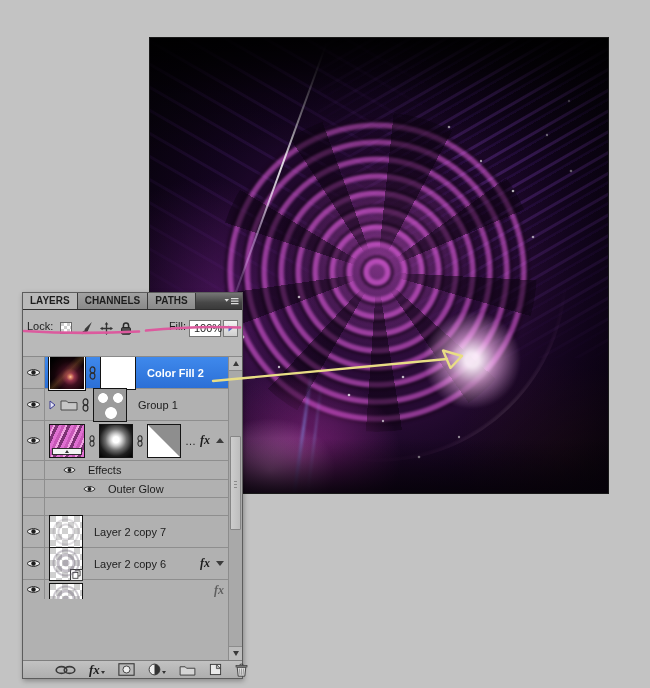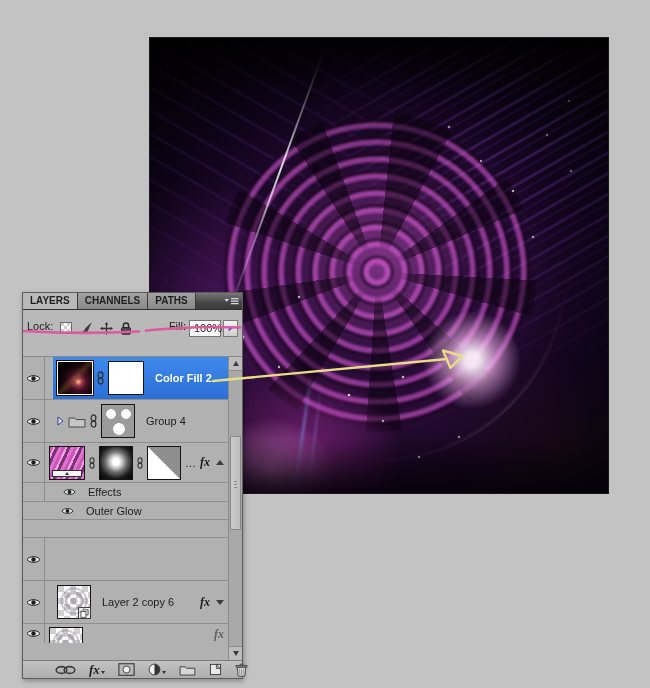--- a/index.html
+++ b/index.html
@@ -72,21 +72,21 @@
   .valbox { width:32px; height:17px; background:#fff; border:1px solid #757575; font-size:11px; line-height:15px; padding-left:4px; margin-left:3px; }
   .spin { width:15px; height:17px; margin-left:2px; background:linear-gradient(#f4f4f4,#cfcfcf); border:1px solid #7a7a7a; display:flex; align-items:center; justify-content:center; }
   .spin svg { display:block; }
   .lockrow { display:flex; height:16px; margin-top:7px; }
   .lockrow .ic { margin-left:7px; display:flex; align-items:center; }
   .checker12 { width:12px; height:12px; border:1px solid #6a6a6a; background:repeating-conic-gradient(#ffffff 0 25%, #cfcfcf 0 50%); background-size:6px 6px; }
   .fill-lbl { margin-left:auto; }
 
   .list { position:relative; height:304px; background:#b1b1b1; border-top:1px solid #8a8a8a; overflow:hidden; }
   .lrow { display:flex; align-items:stretch; border-bottom:1px solid #8e8e8e; width:calc(100% - 14px); }
-  .h38 { height:43px;gap:8px; } .h40 { height:40px; } .h19 { height:19px; } .h18 { height:18px;flex-direction:column; }
+  .h38 { height:32px; } .h40 { height:40px; } .h19 { height:19px; } .h18 { height:18px; }
   .eyewell { width:22px; flex:none; display:flex; align-items:center; justify-content:center; border-right:1px solid #8e8e8e; }
   .rbody { flex:1; display:flex; align-items:center; padding:0 4px; gap:4px; min-width:0; position:relative; }
   .sel .rbody { background:linear-gradient(#3f89ec, #2b6fd6); }
   .lname { margin-left:7px; font-size:11px; white-space:nowrap; }
   .sel .lname { color:#fff; font-weight:bold; }
   .thumb { width:36px; height:34px; border:1px solid #141414; flex:none; position:relative; }
   .mthumb { width:34px; height:34px; }
   .selthumb { border:1px solid #fff; outline:1px solid #101010; }
   .cf2 { background:linear-gradient(135deg, transparent 38%, rgba(190,130,60,.28) 50%, transparent 62%),
     radial-gradient(circle at 60% 62%, #ffc6ae 0, #e08a68 5%, #93344b 14%, #401021 30%, #150409 56%, #000 85%); }
@@ -243,21 +243,21 @@
             <path d="M1 1 L6 5 L1 9 Z" fill="#e4e4f4" stroke="#3c3c90"></path>
           </svg>
         <svg width="18" height="13" viewBox="0 0 18 13">
             <path d="M1 3 L6.5 3 L8 4.6 L17 4.6 L17 12 L1 12 Z" fill="#c6c6c6" stroke="#4a4a4a"></path>
           </svg>
         <svg width="7" height="14" viewBox="0 0 7 14">
             <ellipse cx="3.5" cy="4" rx="2.4" ry="3.1" fill="none" stroke="#2e2e2e" stroke-width="1.2"></ellipse>
             <ellipse cx="3.5" cy="10" rx="2.4" ry="3.1" fill="none" stroke="#2e2e2e" stroke-width="1.2"></ellipse>
           </svg>
         <div class="thumb mthumb groupmask"></div>
-        <span class="lname">Group 4</span>
+        <span class="lname">Group 1</span>
       </div>
     </div>
 
     <div class="lrow h40">
       <div class="eyewell">
         <svg width="15" height="9" viewBox="0 0 15 9">
             <path d="M1 4.5 C4 0.7 11 0.7 14 4.5 C11 8.3 4 8.3 1 4.5 Z" fill="#ececec" stroke="#1c1c1c"></path>
             <circle cx="7.5" cy="4.5" r="2.2" fill="#1c1c1c"></circle>
           </svg>
       </div>
@@ -309,20 +309,24 @@
       <div class="eyewell"></div>
     </div>
 
 
     <div class="lrow h38">
       <div class="eyewell">
         <svg width="15" height="9" viewBox="0 0 15 9">
             <path d="M1 4.5 C4 0.7 11 0.7 14 4.5 C11 8.3 4 8.3 1 4.5 Z" fill="#ececec" stroke="#1c1c1c"></path>
             <circle cx="7.5" cy="4.5" r="2.2" fill="#1c1c1c"></circle>
           </svg>
+      </div>
+      <div class="rbody">
+        <div class="thumb mthumb checker faint1"></div>
+        <span class="lname">Layer 2 copy 7</span>
       </div>
     </div>
 
     <div class="lrow h38">
       <div class="eyewell">
         <svg width="15" height="9" viewBox="0 0 15 9">
             <path d="M1 4.5 C4 0.7 11 0.7 14 4.5 C11 8.3 4 8.3 1 4.5 Z" fill="#ececec" stroke="#1c1c1c"></path>
             <circle cx="7.5" cy="4.5" r="2.2" fill="#1c1c1c"></circle>
           </svg>
       </div>

